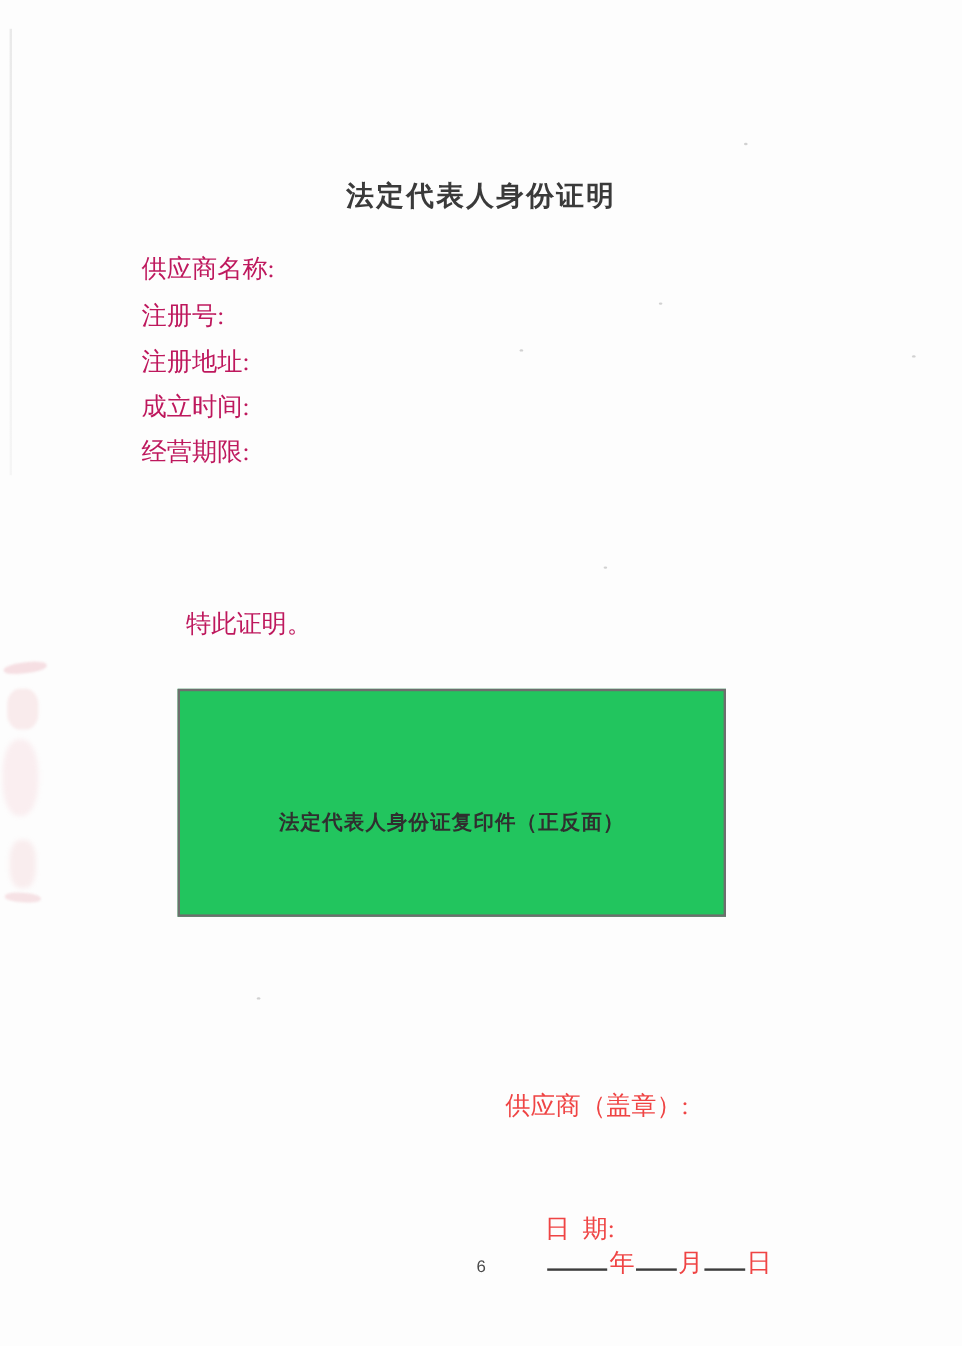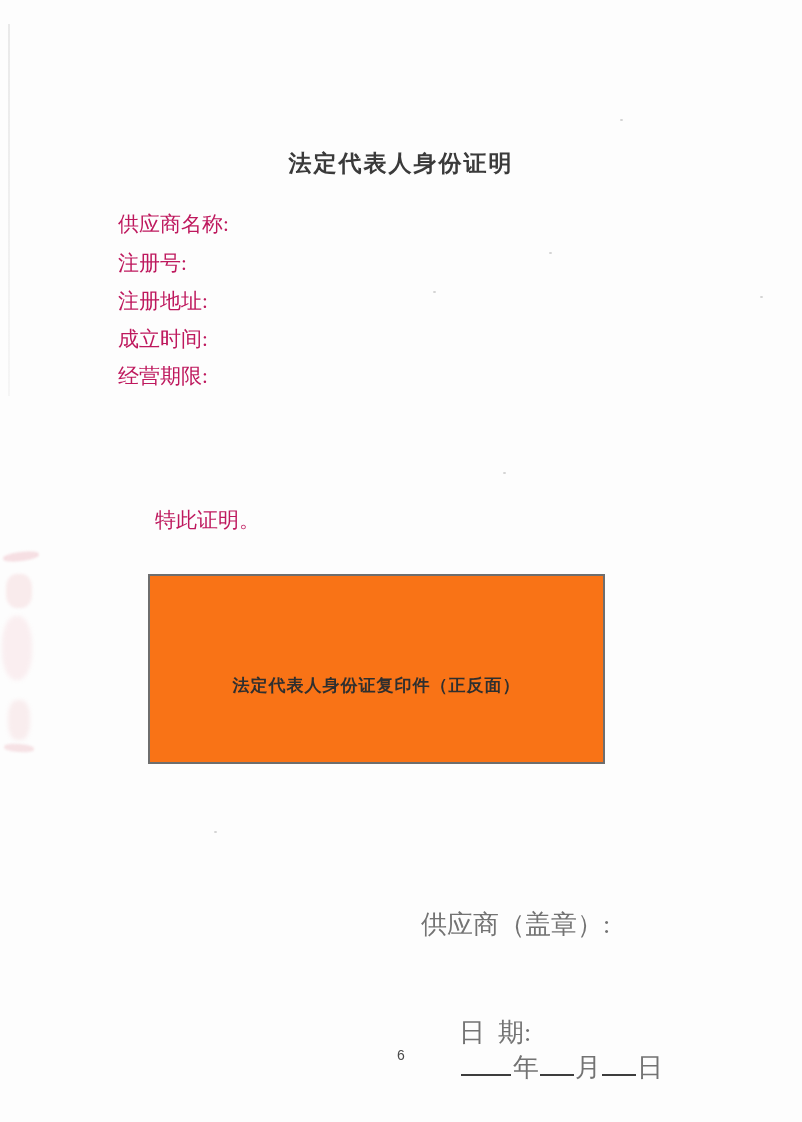--- a/index.html
+++ b/index.html
@@ -45,38 +45,38 @@
   .gap-m { display: inline-block; width: 34px; }
   .gap-l { display: inline-block; width: 40px; }
   .id-box {
     position: absolute;
     left: 148px;
     top: 574px;
     width: 457px;
     height: 190px;
     box-sizing: border-box;
     border: 2px solid #6e6e6e;
-    background: #f97316;
+    background: #22c55e;
     display: flex;
     justify-content: center;
     align-items: center;
     padding-top: 32px;
   }
   .id-box-label {
     font-weight: 700;
     font-size: 17px;
     letter-spacing: 1px;
     color: #2f2f2f;
   }
   .sig {
     position: absolute;
     left: 421px;
-    font-size: 26px;
+    font-size: 21px;
     white-space: pre;
-    color: #737373;
+    color: #ef4444;
   }
   .s1 { top: 907px; }
   .s2 { top: 946px; }
   .s3 { top: 985px; left: 433px; }
   .blank {
     display: inline-block;
     border-bottom: 2px solid #3d3d3d;
     height: 19px;
   }
   .blank-year { width: 50px; margin: 0 2px; }

